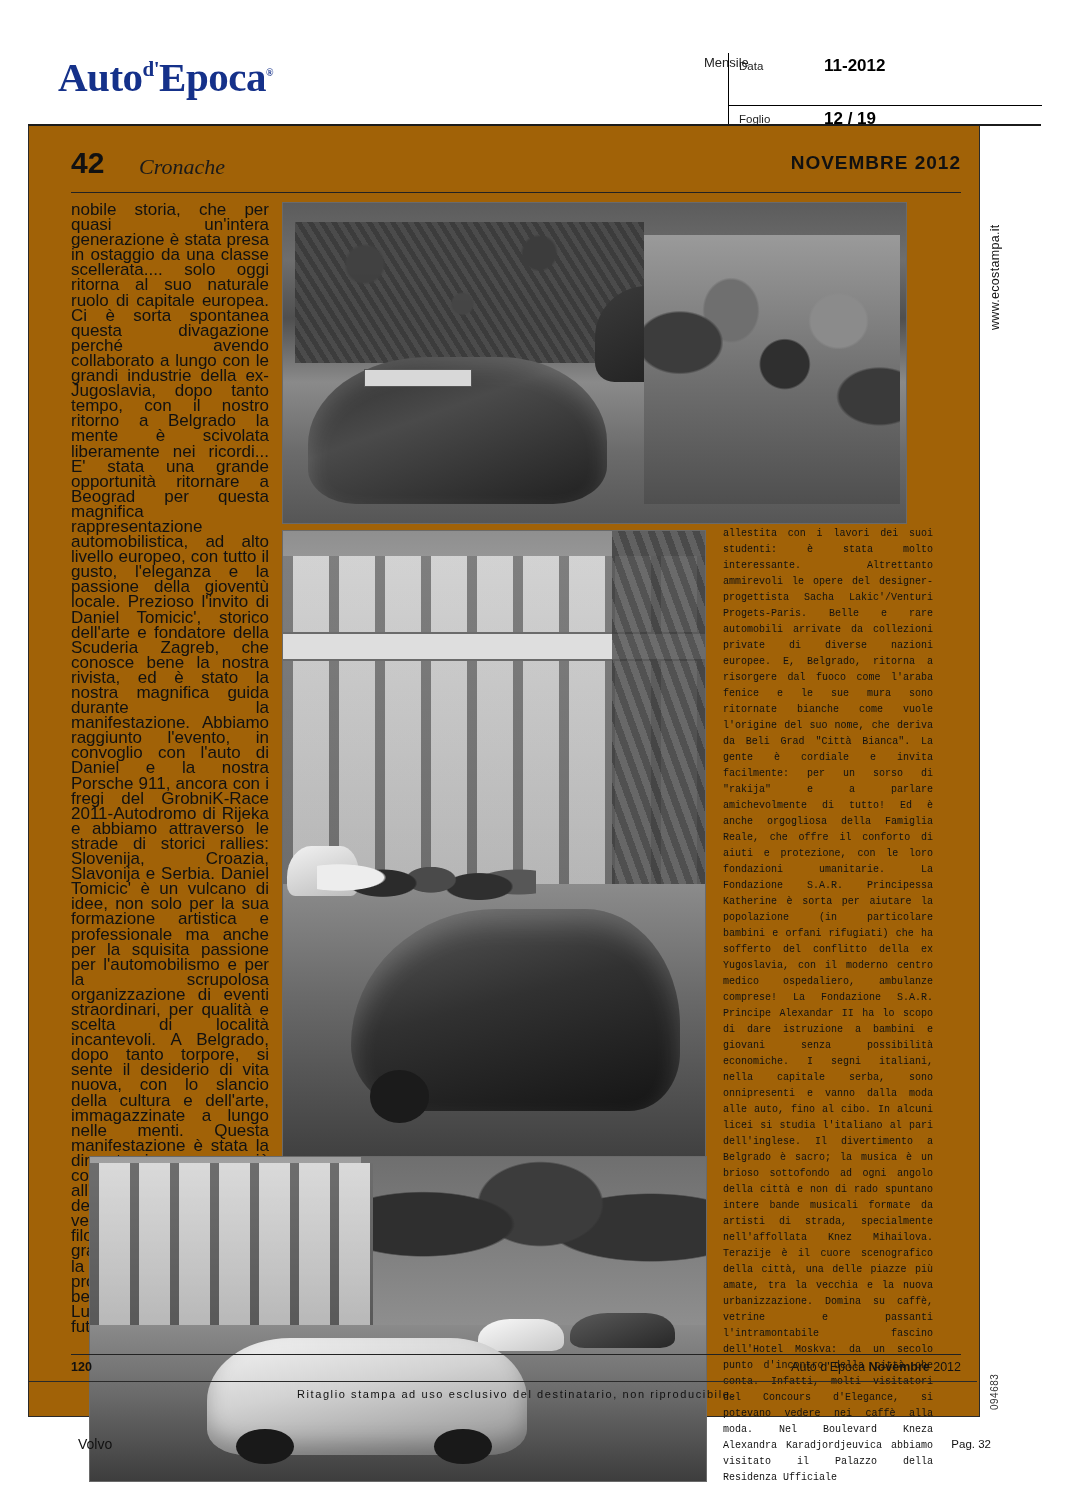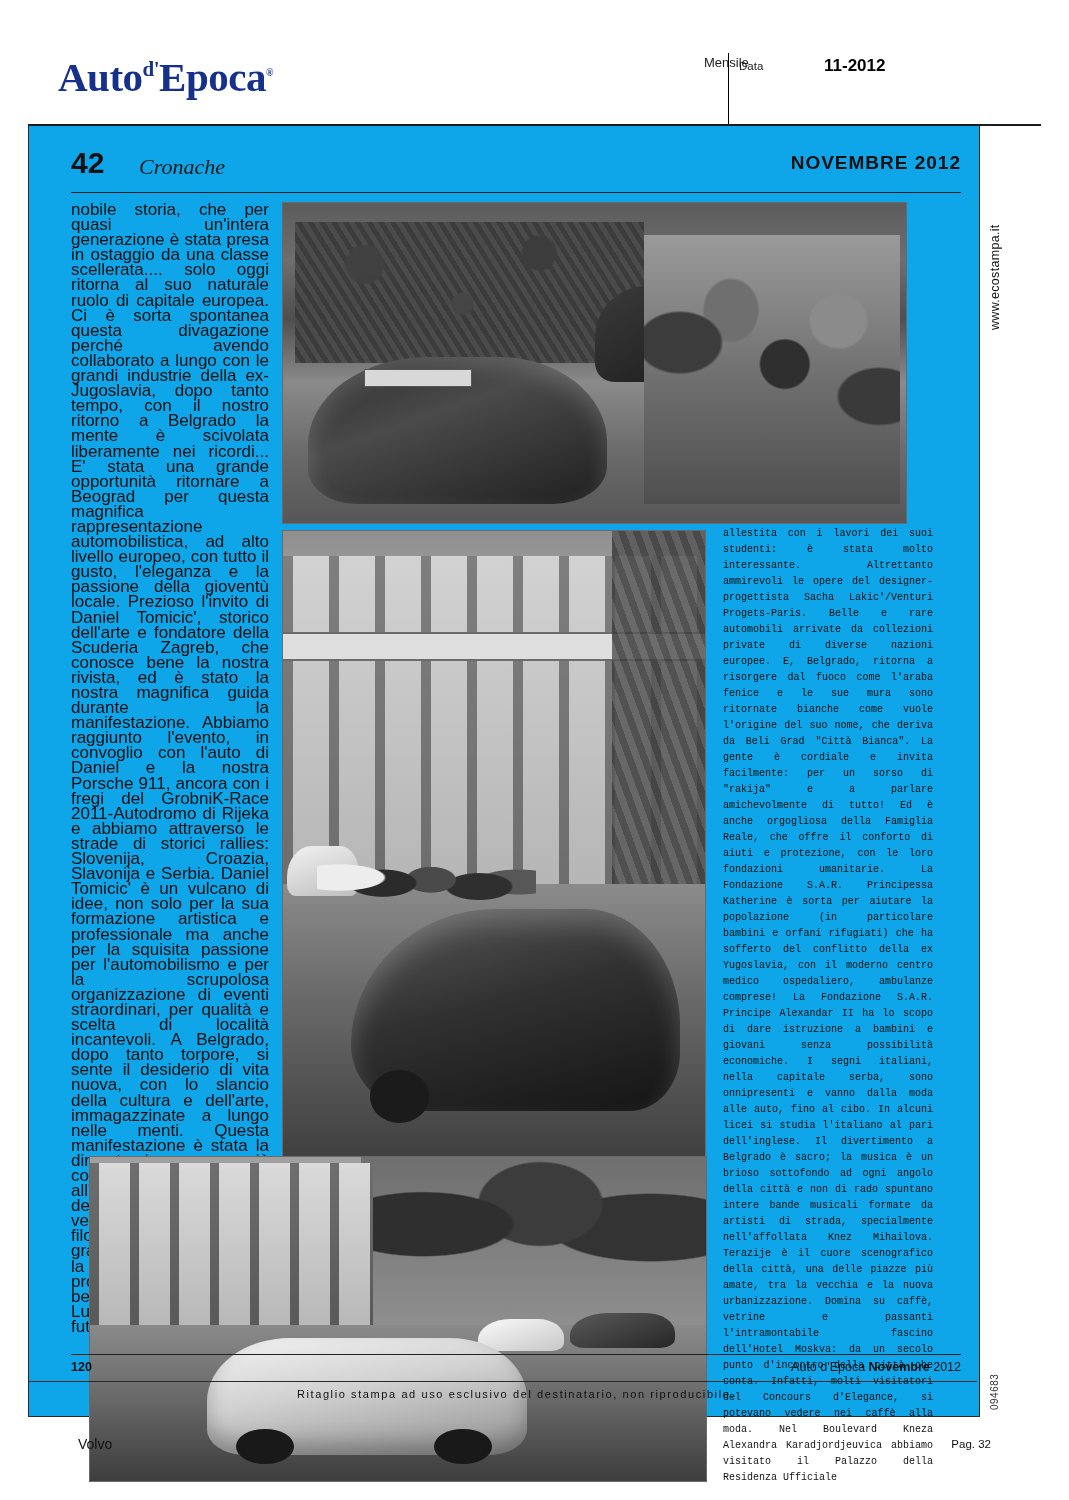--- a/index.html
+++ b/index.html
@@ -103,21 +103,21 @@
   
   .clip {
     position: absolute;
     left: 28px;
     top: 126px;
     width: 950px;
     height: 1290px;
     border-left: 1.5px solid #2a2a2a;
     border-right: 1.5px solid #2a2a2a;
     border-bottom: 1.5px solid #2a2a2a;
-    background: #0ea5e9;
+    background: #a16207;
   }
 
   
   .sitetag {
     position: absolute;
     left: 988px;
     top: 150px;
     width: 20px;
     height: 180px;
     font-size: 12.5px;
@@ -529,20 +529,24 @@
     <div class="logo">
       <span>Auto</span><span class="sup">d'</span><span>Epoca</span><span class="reg">®</span>
     </div>
 
     <div class="mensile">Mensile</div>
 
     <div class="databox">
       <div class="row r1">
         <span class="lbl">Data</span>
         <span class="val">11-2012</span>
+      </div>
+      <div class="row r3">
+        <span class="lbl">Foglio</span>
+        <span class="val">12 / 19</span>
       </div>
     </div>
   </div>
   <div class="mast-rule"></div>
 
   <div class="sitetag">www.ecostampa.it</div>
   <div class="codetag">094683</div>
 
   <div class="clip">
 

